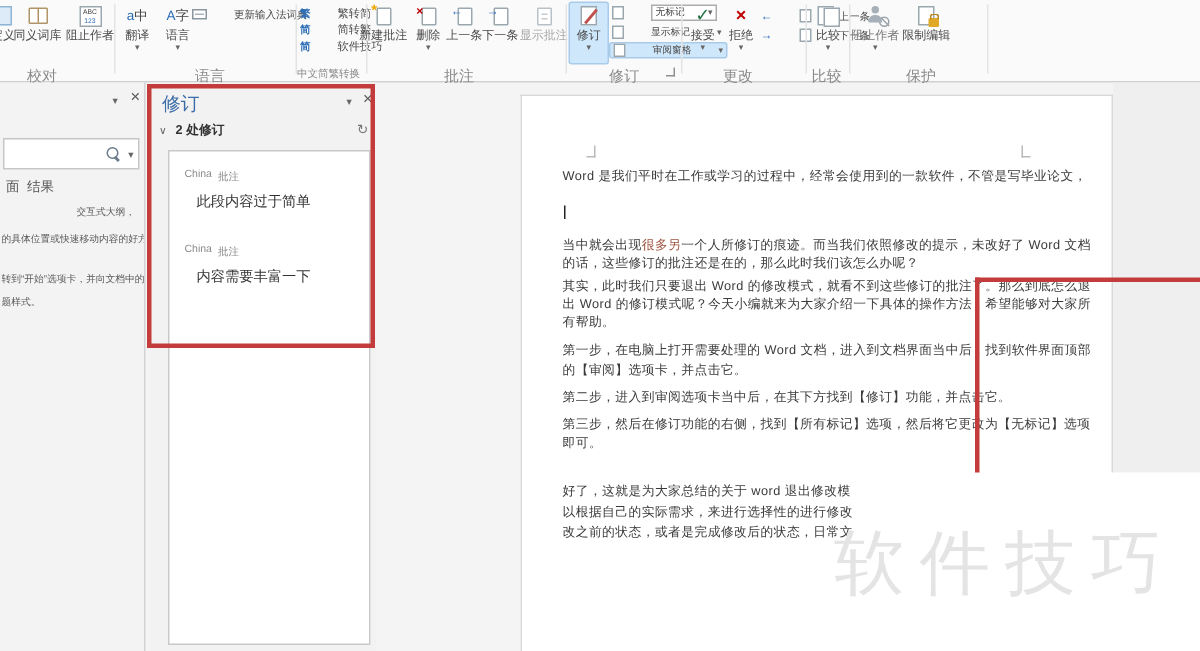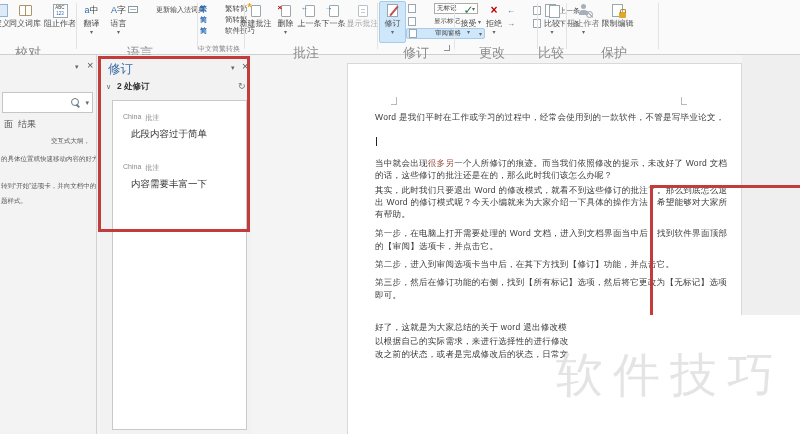--- a/index.html
+++ b/index.html
@@ -8,21 +8,21 @@
 
 #ribbon{position:absolute;left:0;top:0;width:800px;height:55px;background:#fafafa;border-bottom:1px solid #d0d0d0}
 .sep{position:absolute;top:3px;width:1px;height:46px;background:#e3e3e3}
 .bb{position:absolute;top:2px;text-align:center;font-size:8px;color:#4a4a4a;line-height:1.2;cursor:default}
 .bb .ic{height:17px;display:flex;align-items:center;justify-content:center}
 .bb .lb{white-space:nowrap}
 .bb .dd,.sb .dd{font-size:6px;color:#666;line-height:5px;margin-top:1px}
 .bbsel{background:#cfe7fa;border:1px solid #a7cbe9;border-radius:2px;top:1px;height:42px}
 .graylb .lb{color:#a8a8a8}
 .sb{position:absolute;display:flex;align-items:center;gap:18px;font-size:7.5px;color:#4a4a4a;height:11px;white-space:nowrap}
-.glabel{position:absolute;top:44px;font-size:13px;color:#8a8a8a;text-align:center;white-space:nowrap}
+.glabel{position:absolute;top:44px;font-size:10px;color:#8a8a8a;text-align:center;white-space:nowrap}
 .launcher{position:absolute;width:6px;height:6px;border-right:1px solid #909090;border-bottom:1px solid #909090}
 .combo{display:inline-flex;align-items:center;justify-content:space-between;width:44px;height:11px;background:#fff;border:1px solid #acacac;font-size:6.5px;color:#444;padding:0 2px}
 .hlrow{background:#cfe7fa;border:1px solid #a7cbe9;border-radius:2px;padding:0 2px}
 
 .pg{width:10px;height:12px;background:#fff;border:1px solid #9aa7af;border-radius:1px;position:relative;margin:0 auto}
 .pg .ln{position:absolute;left:2px;right:2px;height:1px;background:#c3cad0}
 .acc{position:absolute;font-weight:bold;line-height:1}
 .pgm{width:8px;height:9px;background:#fff;border:1px solid #9aa7af;display:inline-block;flex:none}
 .defic{width:12px;height:13px;background:#dcebf7;border:1px solid #8fb4d4;position:relative}
 .book{width:13px;height:11px;background:#fff;border:1px solid #b09468;border-radius:1px;position:relative}

